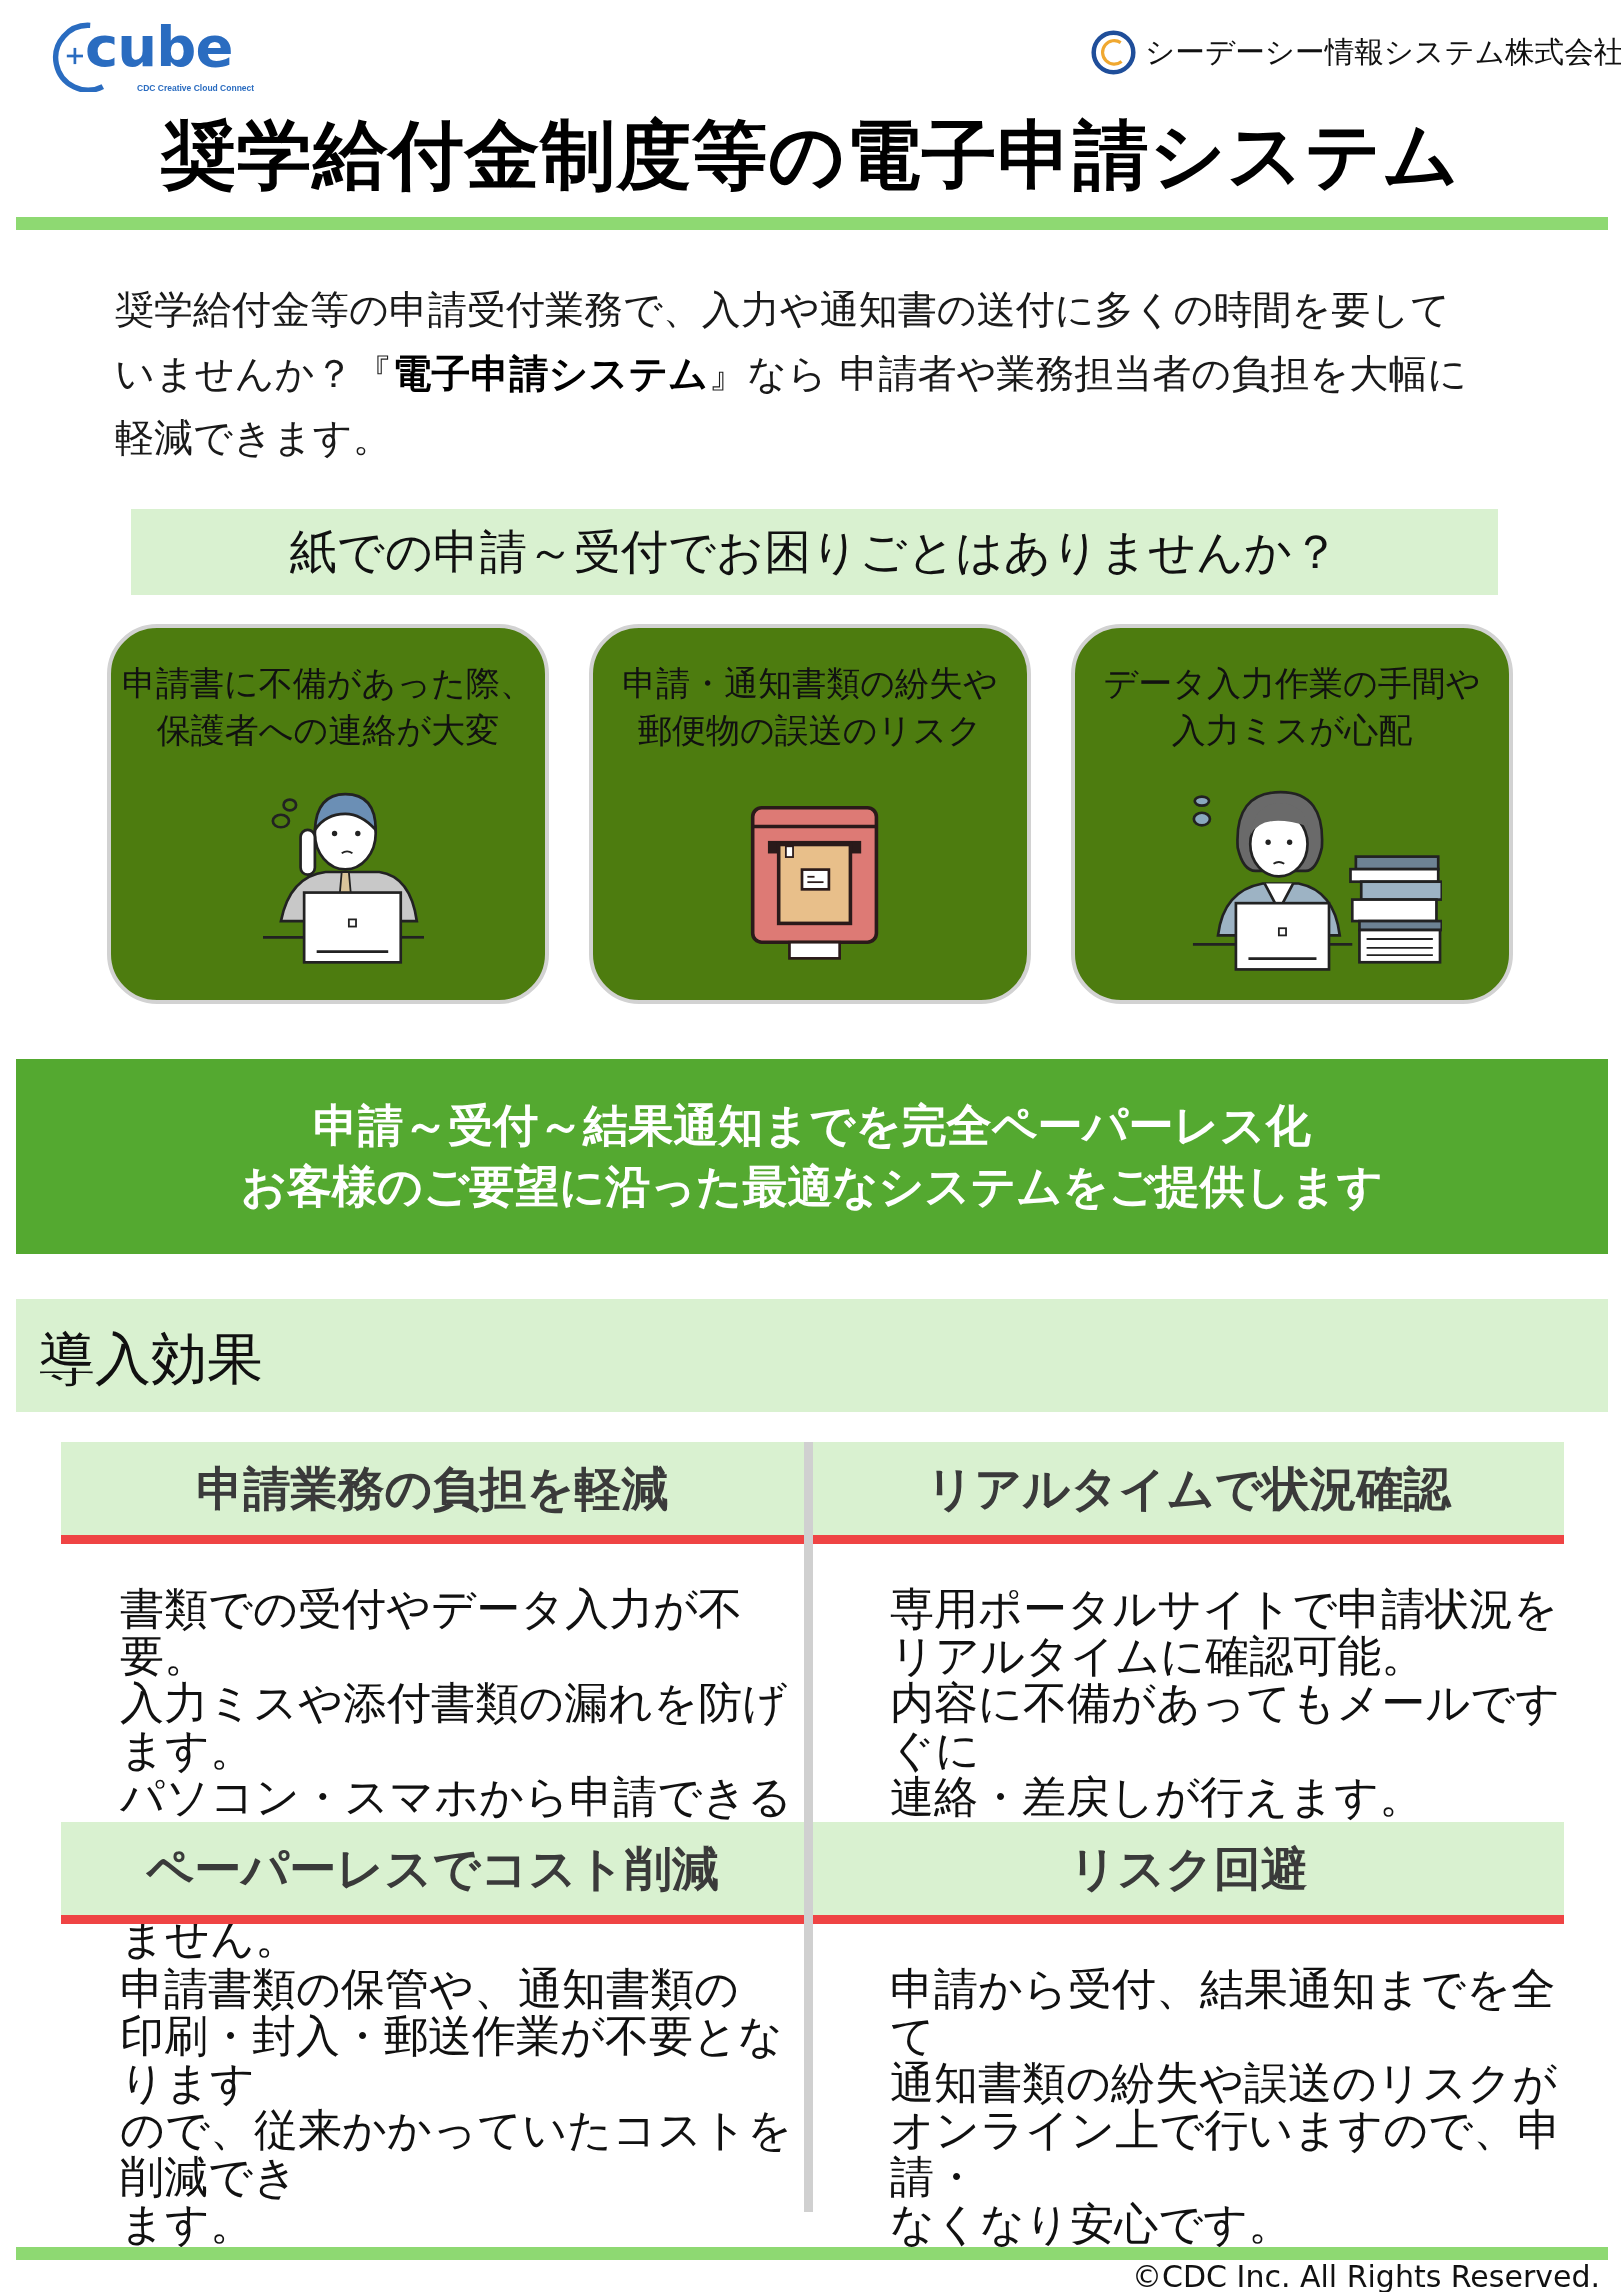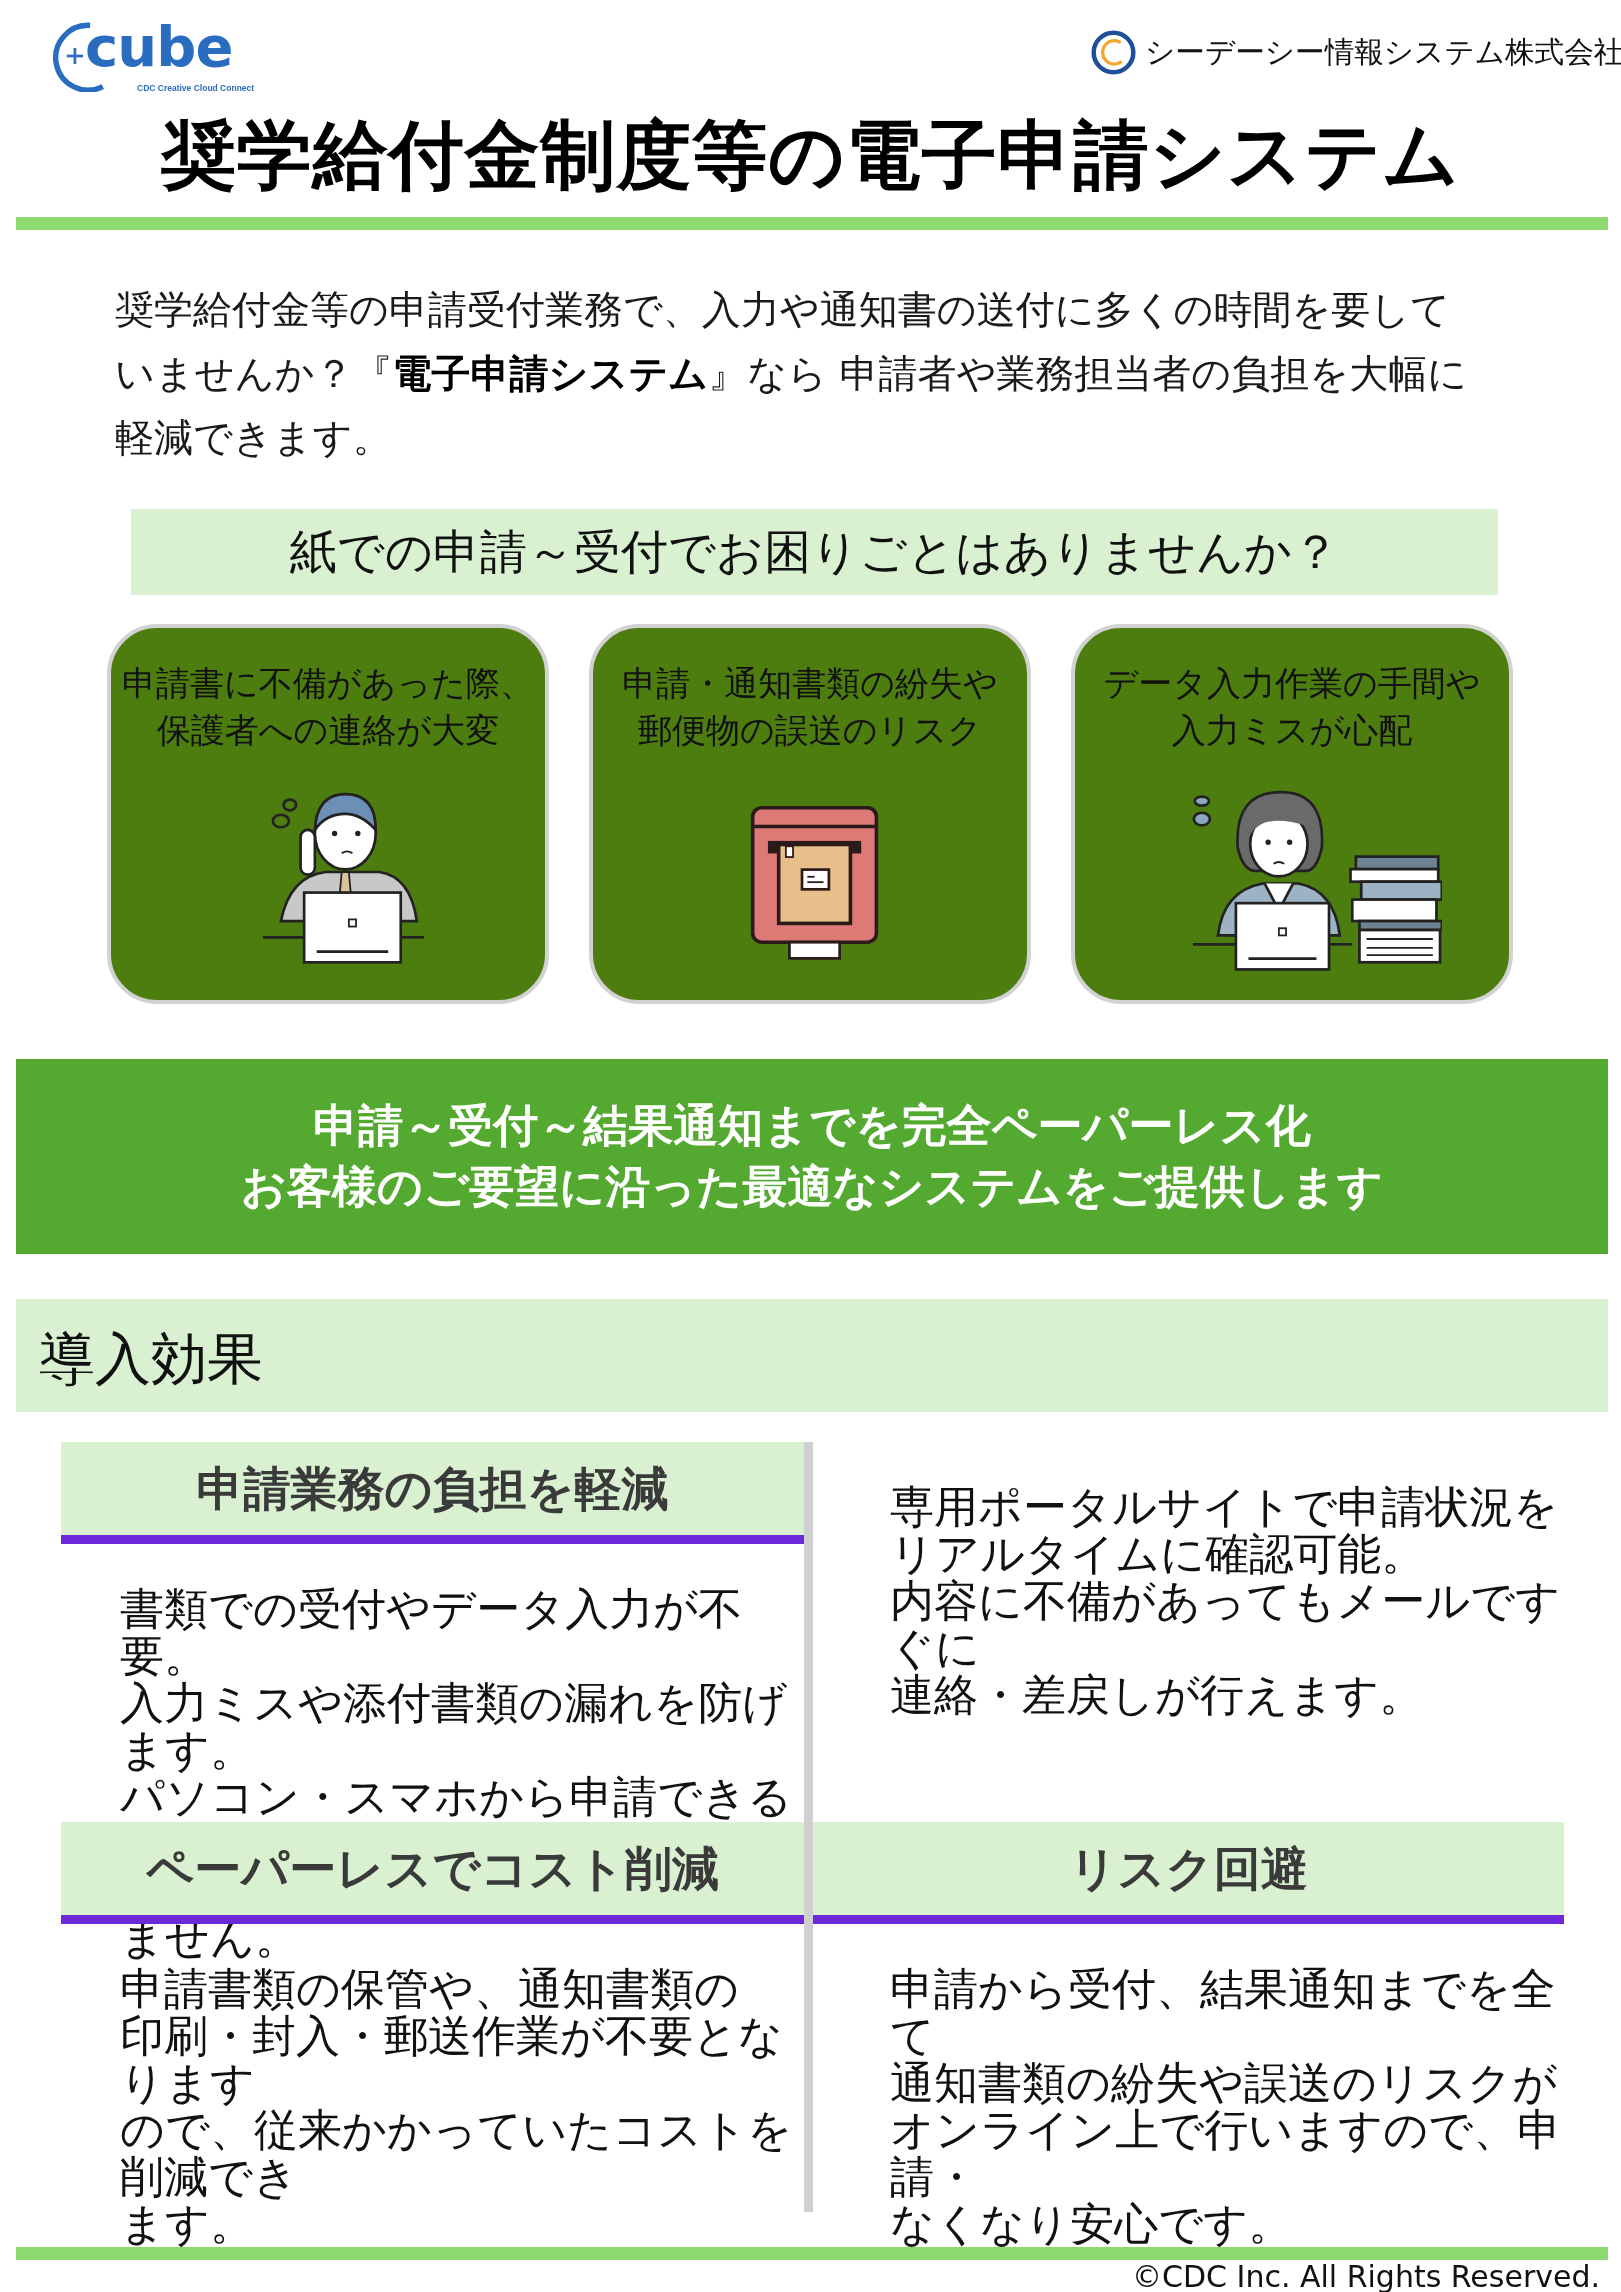--- a/index.html
+++ b/index.html
@@ -26,21 +26,21 @@
   .card { top: 624px; width: 442px; height: 380px; border: 4.5px solid #d2d2d2; border-radius: 50px; background: #4d7c0f; }
   .card .ctext { position: absolute; left: 0; right: 0; top: 32px; text-align: center; font-size: 34px; line-height: 47px; color: #111; }
   .card svg { position: absolute; }
 
   .hero { left: 16px; top: 1059px; width: 1592px; height: 195px; background: #54a930; color: #fff; text-align: center; font-weight: bold; font-size: 45px; line-height: 61px; padding-top: 36px; }
 
   .effects-band { left: 16px; top: 1299px; width: 1592px; height: 113px; background: #d9f1d0; }
   .effects-band .label { position: absolute; left: 23px; top: 23px; font-size: 56px; color: #111; }
 
   .grid-vline { left: 804px; top: 1442px; width: 9px; height: 770px; background: #d0d0d0; }
-  .cell-head { height: 102px; background: #d9f1d0; border-bottom: 9px solid #6d28d9; text-align: center; font-weight: bold; font-size: 47px; line-height: 93px; color: #3a3a3a; }
+  .cell-head { height: 102px; background: #d9f1d0; border-bottom: 9px solid #ef4444; text-align: center; font-weight: bold; font-size: 47px; line-height: 93px; color: #3a3a3a; }
   .cell-body { font-size: 44px; line-height: 47px; color: #111; }
 
   .footer-rule { left: 16px; top: 2247px; width: 1592px; height: 12.5px; background: #8ed972; }
   .copyright { left: 1132px; top: 2259px; font-size: 30px; color: #111; font-family: "DejaVu Sans", sans-serif; white-space: nowrap; }
 </style>
 </head>
 <body>
 
 <div class="abs logo-cube">
   <svg width="63" height="72" viewBox="0 0 70 80" style="position:absolute;left:0;top:0">
@@ -161,20 +161,21 @@
   <div class="cell-head">申請業務の負担を軽減</div>
   <div class="cell-body" style="padding:41px 0 0 59px">
     <div>書類での受付やデータ入力が不要。</div>
     <div>入力ミスや添付書類の漏れを防げます。</div>
     <div>パソコン・スマホから申請できるので、</div>
     <div>時間や場所を気にする必要がありません。</div>
   </div>
 </div>
 
 <div class="abs" style="left:813px;top:1442px;width:751px">
+  <div class="cell-head">リアルタイムで状況確認</div>
   <div class="cell-body" style="padding:41px 0 0 77px">
     <div>専用ポータルサイトで申請状況を</div>
     <div>リアルタイムに確認可能。</div>
     <div>内容に不備があってもメールですぐに</div>
     <div>連絡・差戻しが行えます。</div>
   </div>
 </div>
 
 <div class="abs" style="left:61px;top:1822px;width:743px">
   <div class="cell-head">ペーパーレスでコスト削減</div>

